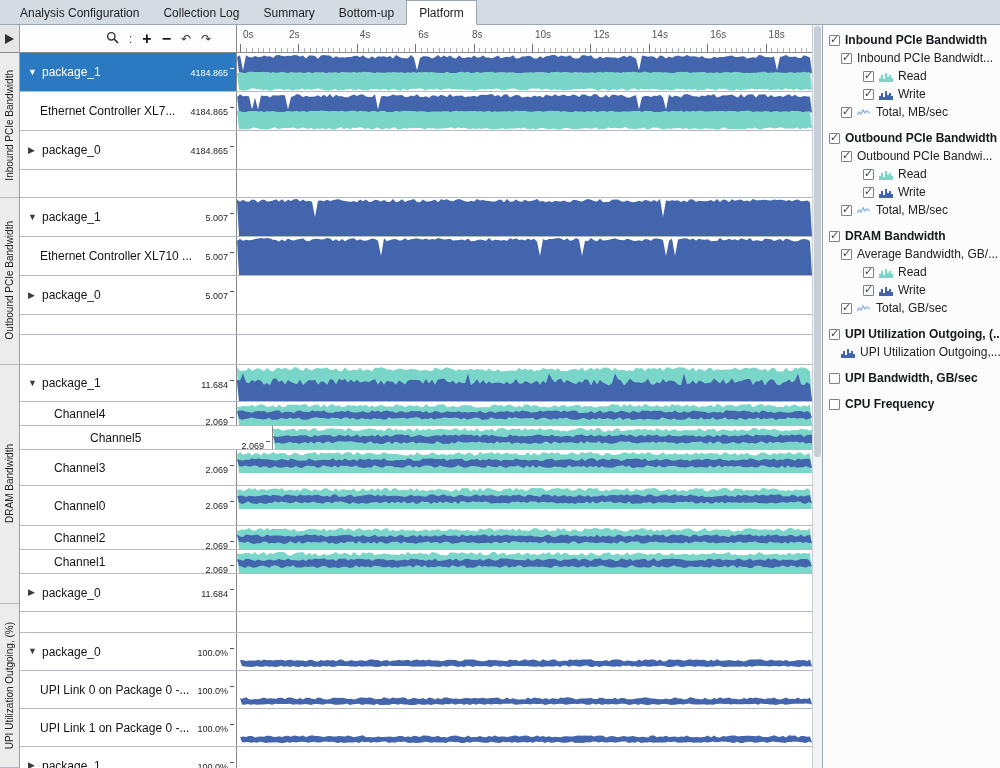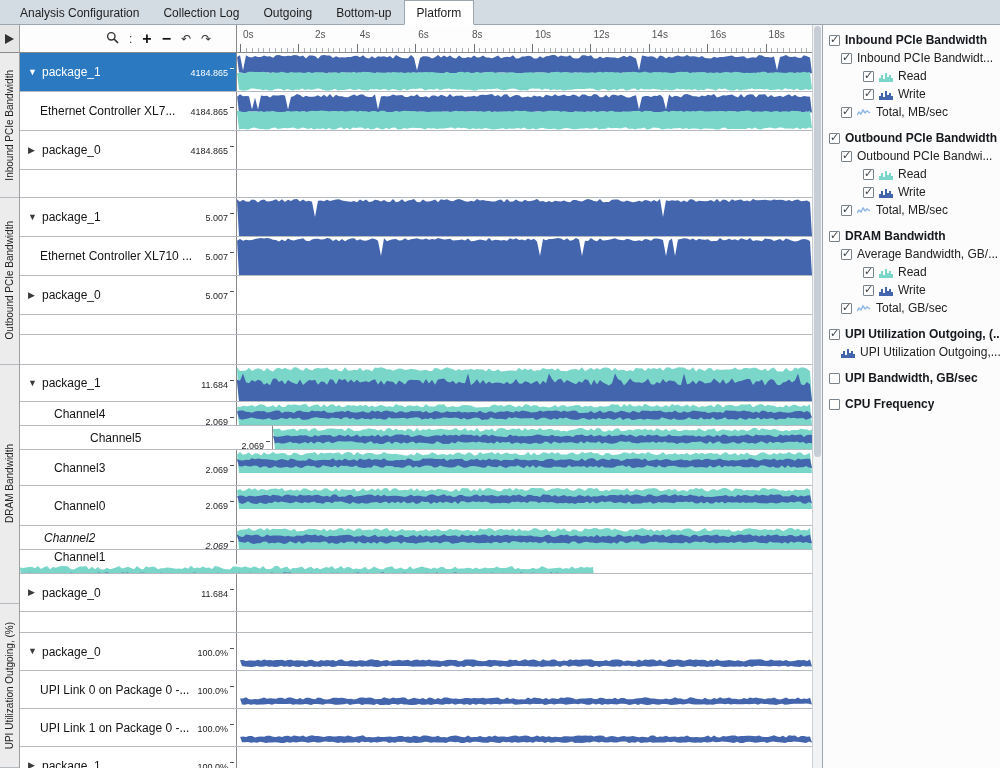--- a/index.html
+++ b/index.html
@@ -76,21 +76,21 @@
   .cb.checked::after { content:"✓"; position:absolute; top:-3px; left:0; font-size:11px; color:#3c4248; }
   .licon { flex:none; display:flex; }
 </style>
 </head>
 <body>
 
 <div class="app">
   <div class="tabbar" id="tabbar">
       <div class="tab">Analysis Configuration</div>
       <div class="tab">Collection Log</div>
-      <div class="tab">Outgoing</div>
+      <div class="tab">Summary</div>
       <div class="tab">Bottom-up</div>
       <div class="tab active">Platform</div>
     </div>
   <div class="main">
     <div class="leftstrip" id="leftstrip">
       <div class="striptop">
         <span class="splitter"></span>
       </div>
     <div class="stripsec" style="height: 145px;">
           <span class="striplabel">Inbound PCIe Bandwidth</span>
@@ -115,21 +115,21 @@
             <span class="tglyph">:</span>
             <span class="tglyph big">+</span>
             <span class="tglyph big">−</span>
             <span class="tglyph">↶</span>
             <span class="tglyph">↷</span>
           </div>
         <div class="ruler" id="ruler">
             <span class="rtick" style="left: 3px;"></span>
             <span class="rlabel" style="left: 6px;">0s</span>
             <span class="rtick" style="left: 61.4px;"></span>
-            <span class="rlabel" style="left: 78px;">2s</span>
+            <span class="rlabel" style="left: 52px;">2s</span>
             <span class="rtick" style="left: 119.8px;"></span>
             <span class="rlabel" style="left: 122.8px;">4s</span>
             <span class="rtick" style="left: 178.2px;"></span>
             <span class="rlabel" style="left: 181.2px;">6s</span>
             <span class="rtick" style="left: 236.6px;"></span>
             <span class="rlabel" style="left: 235px;">8s</span>
             <span class="rtick" style="left: 295px;"></span>
             <span class="rlabel" style="left: 298px;">10s</span>
             <span class="rtick" style="left: 353.4px;"></span>
             <span class="rlabel" style="left: 356.4px;">12s</span>
@@ -273,32 +273,32 @@
               <span class="rvalue">2.069</span>
             </div>
             <div class="tchart">
               <svg width="575" height="23">
                 <path d="M0,3.7 L0,4.4 L3,2.9 L6,5.3 L9,4.1 L12,2.0 L15,3.7 L18,2.2 L21,4.7 L24,2.9 L27,3.3 L30,4.5 L33,2.9 L36,2.7 L39,2.6 L42,3.5 L45,2.0 L48,5.1 L51,4.3 L54,3.4 L57,4.8 L60,3.4 L63,5.1 L66,2.6 L69,2.4 L72,4.1 L75,5.0 L78,3.0 L81,4.5 L84,4.5 L87,2.4 L90,2.3 L93,4.6 L96,4.9 L99,2.3 L102,5.3 L105,2.9 L108,3.8 L111,3.8 L114,3.9 L117,2.4 L120,5.4 L123,4.6 L126,2.2 L129,4.7 L132,4.2 L135,2.4 L138,4.4 L141,2.3 L144,4.7 L147,2.3 L150,2.0 L153,5.3 L156,2.5 L159,2.2 L162,4.3 L165,4.2 L168,3.7 L171,4.3 L174,2.2 L177,5.0 L180,2.3 L183,5.2 L186,3.6 L189,5.2 L192,4.5 L195,3.6 L198,4.6 L201,2.7 L204,3.2 L207,4.1 L210,4.2 L213,5.5 L216,5.2 L219,2.7 L222,5.4 L225,1.9 L228,2.2 L231,2.3 L234,5.3 L237,3.1 L240,5.1 L243,1.9 L246,5.0 L249,2.6 L252,1.9 L255,3.2 L258,4.1 L261,5.0 L264,5.3 L267,2.7 L270,3.3 L273,2.0 L276,4.8 L279,1.9 L282,3.8 L285,3.1 L288,4.7 L291,4.3 L294,2.0 L297,1.9 L300,2.3 L303,2.1 L306,2.6 L309,4.9 L312,3.9 L315,2.8 L318,2.6 L321,2.1 L324,2.8 L327,3.2 L330,2.0 L333,4.1 L336,4.8 L339,3.8 L342,1.9 L345,3.2 L348,4.7 L351,2.2 L354,2.0 L357,3.1 L360,2.1 L363,4.9 L366,5.3 L369,3.7 L372,5.0 L375,3.3 L378,3.2 L381,3.3 L384,3.9 L387,4.3 L390,2.1 L393,5.2 L396,5.2 L399,2.9 L402,4.1 L405,4.6 L408,3.2 L411,2.4 L414,2.6 L417,2.1 L420,2.8 L423,5.0 L426,4.8 L429,4.0 L432,2.8 L435,4.6 L438,2.7 L441,5.4 L444,4.6 L447,4.1 L450,5.4 L453,3.1 L456,3.5 L459,1.9 L462,3.1 L465,2.2 L468,4.8 L471,5.4 L474,3.8 L477,2.9 L480,4.4 L483,3.2 L486,2.0 L489,2.1 L492,3.5 L495,5.2 L498,2.5 L501,2.7 L504,3.0 L507,4.8 L510,3.8 L513,4.3 L516,4.1 L519,4.3 L522,4.8 L525,2.2 L528,1.9 L531,3.8 L534,2.7 L537,2.4 L540,3.2 L543,4.4 L546,4.3 L549,5.1 L552,4.1 L555,5.3 L558,3.6 L561,4.0 L564,4.1 L567,4.1 L570,2.3 L573,4.0 L575,23.0 L572,23.0 L569,23.0 L566,23.0 L563,23.0 L560,23.0 L557,23.0 L554,23.0 L551,23.0 L548,23.0 L545,23.0 L542,23.0 L539,23.0 L536,23.0 L533,23.0 L530,23.0 L527,23.0 L524,23.0 L521,23.0 L518,23.0 L515,23.0 L512,23.0 L509,23.0 L506,23.0 L503,23.0 L500,23.0 L497,23.0 L494,23.0 L491,23.0 L488,23.0 L485,23.0 L482,23.0 L479,23.0 L476,23.0 L473,23.0 L470,23.0 L467,23.0 L464,23.0 L461,23.0 L458,23.0 L455,23.0 L452,23.0 L449,23.0 L446,23.0 L443,23.0 L440,23.0 L437,23.0 L434,23.0 L431,23.0 L428,23.0 L425,23.0 L422,23.0 L419,23.0 L416,23.0 L413,23.0 L410,23.0 L407,23.0 L404,23.0 L401,23.0 L398,23.0 L395,23.0 L392,23.0 L389,23.0 L386,23.0 L383,23.0 L380,23.0 L377,23.0 L374,23.0 L371,23.0 L368,23.0 L365,23.0 L362,23.0 L359,23.0 L356,23.0 L353,23.0 L350,23.0 L347,23.0 L344,23.0 L341,23.0 L338,23.0 L335,23.0 L332,23.0 L329,23.0 L326,23.0 L323,23.0 L320,23.0 L317,23.0 L314,23.0 L311,23.0 L308,23.0 L305,23.0 L302,23.0 L299,23.0 L296,23.0 L293,23.0 L290,23.0 L287,23.0 L284,23.0 L281,23.0 L278,23.0 L275,23.0 L272,23.0 L269,23.0 L266,23.0 L263,23.0 L260,23.0 L257,23.0 L254,23.0 L251,23.0 L248,23.0 L245,23.0 L242,23.0 L239,23.0 L236,23.0 L233,23.0 L230,23.0 L227,23.0 L224,23.0 L221,23.0 L218,23.0 L215,23.0 L212,23.0 L209,23.0 L206,23.0 L203,23.0 L200,23.0 L197,23.0 L194,23.0 L191,23.0 L188,23.0 L185,23.0 L182,23.0 L179,23.0 L176,23.0 L173,23.0 L170,23.0 L167,23.0 L164,23.0 L161,23.0 L158,23.0 L155,23.0 L152,23.0 L149,23.0 L146,23.0 L143,23.0 L140,23.0 L137,23.0 L134,23.0 L131,23.0 L128,23.0 L125,23.0 L122,23.0 L119,23.0 L116,23.0 L113,23.0 L110,23.0 L107,23.0 L104,23.0 L101,23.0 L98,23.0 L95,23.0 L92,23.0 L89,23.0 L86,23.0 L83,23.0 L80,23.0 L77,23.0 L74,23.0 L71,23.0 L68,23.0 L65,23.0 L62,23.0 L59,23.0 L56,23.0 L53,23.0 L50,23.0 L47,23.0 L44,23.0 L41,23.0 L38,23.0 L35,23.0 L32,23.0 L29,23.0 L26,23.0 L23,23.0 L20,23.0 L17,23.0 L14,23.0 L11,23.0 L8,23.0 L5,23.0 L2,23.0 Z" fill="#79d6c9"></path>
                 <path d="M0,9.7 L0,10.6 L3,9.5 L6,9.7 L9,10.9 L12,9.7 L15,10.1 L18,10.5 L21,10.1 L24,9.7 L27,8.9 L30,9.0 L33,10.2 L36,8.7 L39,9.2 L42,9.6 L45,10.8 L48,9.1 L51,8.4 L54,9.6 L57,9.6 L60,10.6 L63,8.4 L66,9.5 L69,9.4 L72,8.9 L75,9.8 L78,9.1 L81,8.8 L84,10.0 L87,10.4 L90,9.7 L93,11.0 L96,8.6 L99,8.4 L102,10.9 L105,10.4 L108,10.8 L111,9.2 L114,8.7 L117,10.9 L120,10.3 L123,10.0 L126,9.6 L129,9.1 L132,8.4 L135,8.8 L138,10.2 L141,8.8 L144,10.5 L147,8.7 L150,10.2 L153,9.9 L156,9.7 L159,9.7 L162,10.0 L165,10.6 L168,11.0 L171,9.9 L174,8.7 L177,10.2 L180,9.8 L183,9.7 L186,10.4 L189,10.7 L192,9.1 L195,8.3 L198,9.2 L201,10.3 L204,9.2 L207,8.3 L210,9.9 L213,9.6 L216,11.0 L219,10.8 L222,9.1 L225,8.9 L228,10.2 L231,10.6 L234,10.6 L237,8.9 L240,8.6 L243,10.6 L246,8.8 L249,9.7 L252,9.4 L255,9.1 L258,10.1 L261,10.5 L264,9.2 L267,9.5 L270,9.3 L273,10.4 L276,8.9 L279,9.4 L282,8.4 L285,9.9 L288,10.7 L291,8.8 L294,8.9 L297,10.1 L300,9.9 L303,10.9 L306,8.3 L309,8.8 L312,8.7 L315,10.6 L318,9.0 L321,10.7 L324,9.9 L327,9.1 L330,10.5 L333,9.9 L336,10.8 L339,10.7 L342,8.9 L345,9.8 L348,10.7 L351,9.2 L354,11.0 L357,10.3 L360,10.6 L363,9.7 L366,9.3 L369,10.4 L372,9.2 L375,9.0 L378,8.9 L381,9.4 L384,8.6 L387,9.7 L390,8.3 L393,9.7 L396,9.0 L399,8.6 L402,9.0 L405,10.0 L408,10.4 L411,8.5 L414,8.4 L417,10.1 L420,10.6 L423,9.6 L426,8.8 L429,8.5 L432,10.3 L435,9.2 L438,8.3 L441,9.8 L444,9.1 L447,9.9 L450,10.1 L453,8.6 L456,9.5 L459,9.8 L462,10.8 L465,9.4 L468,10.9 L471,10.7 L474,10.9 L477,10.7 L480,10.2 L483,9.9 L486,9.8 L489,9.0 L492,10.5 L495,10.0 L498,11.0 L501,8.7 L504,9.9 L507,9.0 L510,9.3 L513,10.3 L516,10.2 L519,8.5 L522,9.8 L525,8.7 L528,9.2 L531,9.8 L534,8.3 L537,9.0 L540,8.4 L543,8.6 L546,10.6 L549,10.2 L552,10.5 L555,8.8 L558,9.4 L561,11.0 L564,9.6 L567,10.4 L570,9.4 L573,9.3 L575,17.5 L572,16.1 L569,17.7 L566,17.5 L563,15.6 L560,15.5 L557,16.4 L554,15.8 L551,16.7 L548,16.4 L545,15.9 L542,17.1 L539,17.5 L536,16.8 L533,16.7 L530,17.6 L527,17.3 L524,17.2 L521,17.1 L518,16.1 L515,16.7 L512,16.6 L509,17.0 L506,15.9 L503,17.1 L500,16.3 L497,16.6 L494,16.5 L491,16.1 L488,17.5 L485,15.4 L482,17.1 L479,15.8 L476,17.5 L473,17.4 L470,15.8 L467,17.6 L464,15.9 L461,17.6 L458,17.2 L455,15.5 L452,16.2 L449,15.5 L446,16.1 L443,16.1 L440,15.7 L437,17.2 L434,16.8 L431,16.4 L428,16.3 L425,16.8 L422,16.1 L419,17.1 L416,17.7 L413,15.8 L410,16.7 L407,16.6 L404,17.5 L401,17.4 L398,17.4 L395,17.9 L392,15.5 L389,17.4 L386,17.0 L383,16.0 L380,16.7 L377,16.9 L374,15.6 L371,15.6 L368,16.2 L365,15.3 L362,16.5 L359,17.4 L356,15.3 L353,17.4 L350,15.5 L347,17.0 L344,17.0 L341,16.8 L338,17.9 L335,17.1 L332,17.4 L329,16.8 L326,17.3 L323,16.9 L320,17.4 L317,16.6 L314,15.9 L311,16.4 L308,16.1 L305,15.7 L302,17.1 L299,15.5 L296,15.5 L293,15.2 L290,17.1 L287,15.7 L284,16.4 L281,15.4 L278,15.9 L275,15.8 L272,17.4 L269,17.1 L266,16.8 L263,17.2 L260,16.9 L257,17.2 L254,17.4 L251,16.0 L248,15.6 L245,16.3 L242,15.4 L239,16.0 L236,15.3 L233,16.3 L230,16.4 L227,15.2 L224,15.2 L221,17.9 L218,15.2 L215,17.3 L212,16.6 L209,15.5 L206,17.1 L203,15.5 L200,17.3 L197,16.1 L194,17.9 L191,15.8 L188,16.0 L185,15.3 L182,17.3 L179,17.9 L176,15.7 L173,16.9 L170,17.2 L167,15.2 L164,17.2 L161,15.4 L158,17.1 L155,15.8 L152,17.5 L149,15.6 L146,16.2 L143,17.2 L140,15.9 L137,16.2 L134,16.6 L131,17.6 L128,17.5 L125,16.8 L122,17.8 L119,17.2 L116,16.0 L113,17.9 L110,17.1 L107,16.2 L104,15.3 L101,15.8 L98,15.6 L95,17.2 L92,16.1 L89,15.9 L86,17.7 L83,16.9 L80,17.0 L77,15.6 L74,16.3 L71,16.9 L68,16.1 L65,17.3 L62,16.6 L59,15.6 L56,16.7 L53,17.2 L50,16.4 L47,16.1 L44,15.5 L41,16.5 L38,15.2 L35,17.0 L32,16.7 L29,17.9 L26,17.4 L23,16.5 L20,17.9 L17,17.8 L14,16.9 L11,15.2 L8,16.9 L5,17.9 L2,16.6 Z" fill="#4365ad"></path>
               </svg>
             </div>
           </div>
           <div class="trow" style="height: 24px;">
-            <div class="tlabel" style="padding-left: 24px; font-style: italic;">
+            <div class="tlabel" style="padding-left: 34px;">
               <span class="rname">Channel2</span>
               <span class="rvalue">2.069</span>
             </div>
             <div class="tchart">
               <svg width="575" height="23">
                 <path d="M0,3.7 L0,5.5 L3,3.9 L6,3.4 L9,3.4 L12,2.1 L15,4.3 L18,4.7 L21,2.9 L24,2.2 L27,4.5 L30,2.0 L33,4.0 L36,2.8 L39,3.0 L42,2.9 L45,3.1 L48,2.5 L51,3.4 L54,4.8 L57,2.8 L60,5.5 L63,4.9 L66,4.9 L69,4.1 L72,2.7 L75,3.1 L78,3.1 L81,3.8 L84,4.6 L87,2.6 L90,5.3 L93,3.2 L96,4.4 L99,3.7 L102,2.2 L105,2.1 L108,4.4 L111,2.3 L114,3.4 L117,4.9 L120,2.7 L123,2.2 L126,4.5 L129,4.0 L132,3.5 L135,4.2 L138,2.4 L141,3.1 L144,4.4 L147,2.9 L150,2.1 L153,5.2 L156,3.4 L159,5.3 L162,4.6 L165,2.9 L168,4.4 L171,4.3 L174,4.4 L177,3.7 L180,5.4 L183,4.4 L186,4.4 L189,2.9 L192,5.0 L195,4.1 L198,4.3 L201,2.9 L204,4.8 L207,5.1 L210,4.5 L213,2.8 L216,4.1 L219,3.2 L222,4.1 L225,4.7 L228,4.6 L231,3.8 L234,4.9 L237,4.5 L240,5.4 L243,2.5 L246,3.4 L249,3.5 L252,2.0 L255,3.0 L258,5.0 L261,3.8 L264,2.7 L267,3.8 L270,3.4 L273,4.3 L276,2.6 L279,5.1 L282,2.6 L285,4.8 L288,4.2 L291,5.0 L294,4.1 L297,1.9 L300,2.6 L303,4.2 L306,4.3 L309,2.7 L312,5.5 L315,4.4 L318,5.1 L321,1.9 L324,3.9 L327,2.3 L330,5.0 L333,5.4 L336,3.2 L339,3.8 L342,5.3 L345,5.5 L348,2.2 L351,3.3 L354,2.9 L357,2.0 L360,2.3 L363,3.5 L366,3.0 L369,2.0 L372,2.3 L375,4.3 L378,2.4 L381,3.9 L384,4.6 L387,5.5 L390,5.5 L393,3.5 L396,3.5 L399,4.1 L402,3.2 L405,2.1 L408,2.9 L411,4.6 L414,3.0 L417,5.5 L420,3.7 L423,5.3 L426,3.7 L429,4.0 L432,3.1 L435,4.4 L438,4.8 L441,3.7 L444,4.7 L447,3.0 L450,2.4 L453,2.6 L456,4.5 L459,5.4 L462,4.9 L465,3.4 L468,1.9 L471,4.9 L474,4.7 L477,3.4 L480,3.4 L483,3.7 L486,3.4 L489,4.1 L492,3.3 L495,5.4 L498,5.4 L501,4.3 L504,5.3 L507,3.3 L510,2.5 L513,2.3 L516,3.1 L519,2.9 L522,3.9 L525,4.0 L528,2.9 L531,4.0 L534,3.5 L537,4.2 L540,2.5 L543,3.2 L546,5.3 L549,3.7 L552,2.1 L555,2.1 L558,4.1 L561,2.4 L564,4.6 L567,3.7 L570,4.6 L573,2.0 L575,23.0 L572,23.0 L569,23.0 L566,23.0 L563,23.0 L560,23.0 L557,23.0 L554,23.0 L551,23.0 L548,23.0 L545,23.0 L542,23.0 L539,23.0 L536,23.0 L533,23.0 L530,23.0 L527,23.0 L524,23.0 L521,23.0 L518,23.0 L515,23.0 L512,23.0 L509,23.0 L506,23.0 L503,23.0 L500,23.0 L497,23.0 L494,23.0 L491,23.0 L488,23.0 L485,23.0 L482,23.0 L479,23.0 L476,23.0 L473,23.0 L470,23.0 L467,23.0 L464,23.0 L461,23.0 L458,23.0 L455,23.0 L452,23.0 L449,23.0 L446,23.0 L443,23.0 L440,23.0 L437,23.0 L434,23.0 L431,23.0 L428,23.0 L425,23.0 L422,23.0 L419,23.0 L416,23.0 L413,23.0 L410,23.0 L407,23.0 L404,23.0 L401,23.0 L398,23.0 L395,23.0 L392,23.0 L389,23.0 L386,23.0 L383,23.0 L380,23.0 L377,23.0 L374,23.0 L371,23.0 L368,23.0 L365,23.0 L362,23.0 L359,23.0 L356,23.0 L353,23.0 L350,23.0 L347,23.0 L344,23.0 L341,23.0 L338,23.0 L335,23.0 L332,23.0 L329,23.0 L326,23.0 L323,23.0 L320,23.0 L317,23.0 L314,23.0 L311,23.0 L308,23.0 L305,23.0 L302,23.0 L299,23.0 L296,23.0 L293,23.0 L290,23.0 L287,23.0 L284,23.0 L281,23.0 L278,23.0 L275,23.0 L272,23.0 L269,23.0 L266,23.0 L263,23.0 L260,23.0 L257,23.0 L254,23.0 L251,23.0 L248,23.0 L245,23.0 L242,23.0 L239,23.0 L236,23.0 L233,23.0 L230,23.0 L227,23.0 L224,23.0 L221,23.0 L218,23.0 L215,23.0 L212,23.0 L209,23.0 L206,23.0 L203,23.0 L200,23.0 L197,23.0 L194,23.0 L191,23.0 L188,23.0 L185,23.0 L182,23.0 L179,23.0 L176,23.0 L173,23.0 L170,23.0 L167,23.0 L164,23.0 L161,23.0 L158,23.0 L155,23.0 L152,23.0 L149,23.0 L146,23.0 L143,23.0 L140,23.0 L137,23.0 L134,23.0 L131,23.0 L128,23.0 L125,23.0 L122,23.0 L119,23.0 L116,23.0 L113,23.0 L110,23.0 L107,23.0 L104,23.0 L101,23.0 L98,23.0 L95,23.0 L92,23.0 L89,23.0 L86,23.0 L83,23.0 L80,23.0 L77,23.0 L74,23.0 L71,23.0 L68,23.0 L65,23.0 L62,23.0 L59,23.0 L56,23.0 L53,23.0 L50,23.0 L47,23.0 L44,23.0 L41,23.0 L38,23.0 L35,23.0 L32,23.0 L29,23.0 L26,23.0 L23,23.0 L20,23.0 L17,23.0 L14,23.0 L11,23.0 L8,23.0 L5,23.0 L2,23.0 Z" fill="#79d6c9"></path>
                 <path d="M0,9.7 L0,8.4 L3,10.6 L6,10.9 L9,8.4 L12,9.0 L15,9.4 L18,8.8 L21,8.7 L24,10.8 L27,10.8 L30,8.6 L33,10.0 L36,9.4 L39,9.4 L42,9.5 L45,9.8 L48,10.5 L51,9.8 L54,10.6 L57,10.7 L60,9.5 L63,9.8 L66,9.7 L69,8.3 L72,9.0 L75,9.2 L78,8.4 L81,9.9 L84,8.9 L87,10.2 L90,10.9 L93,9.8 L96,10.0 L99,10.3 L102,9.4 L105,9.2 L108,9.1 L111,8.7 L114,9.2 L117,10.9 L120,10.2 L123,10.4 L126,9.1 L129,10.4 L132,10.9 L135,10.1 L138,8.7 L141,11.0 L144,10.2 L147,10.3 L150,11.0 L153,9.2 L156,10.5 L159,11.0 L162,9.3 L165,9.1 L168,10.9 L171,11.0 L174,9.8 L177,9.3 L180,10.9 L183,8.7 L186,10.7 L189,9.5 L192,10.6 L195,10.6 L198,9.3 L201,10.6 L204,9.7 L207,8.3 L210,9.9 L213,10.0 L216,9.5 L219,9.5 L222,10.9 L225,8.5 L228,9.8 L231,9.9 L234,8.8 L237,10.3 L240,8.9 L243,9.6 L246,8.6 L249,8.7 L252,10.4 L255,8.8 L258,10.2 L261,9.0 L264,10.0 L267,9.2 L270,8.8 L273,9.8 L276,9.6 L279,10.2 L282,9.4 L285,9.7 L288,9.9 L291,9.7 L294,9.6 L297,10.6 L300,10.6 L303,11.0 L306,11.0 L309,9.2 L312,8.7 L315,10.8 L318,11.0 L321,10.1 L324,8.7 L327,9.4 L330,8.4 L333,10.2 L336,10.1 L339,9.3 L342,10.5 L345,10.4 L348,9.9 L351,11.0 L354,9.9 L357,11.0 L360,8.8 L363,10.9 L366,9.9 L369,10.4 L372,9.4 L375,10.7 L378,10.8 L381,8.4 L384,9.2 L387,10.7 L390,10.3 L393,9.7 L396,10.9 L399,8.5 L402,9.3 L405,10.0 L408,9.7 L411,8.7 L414,10.8 L417,8.5 L420,9.1 L423,9.4 L426,8.6 L429,10.9 L432,10.0 L435,8.4 L438,8.7 L441,9.6 L444,8.5 L447,9.5 L450,9.9 L453,10.9 L456,9.0 L459,8.7 L462,10.6 L465,9.7 L468,9.1 L471,9.0 L474,9.8 L477,9.2 L480,8.4 L483,10.5 L486,9.7 L489,10.6 L492,10.9 L495,8.9 L498,9.9 L501,8.7 L504,8.6 L507,9.2 L510,8.8 L513,8.3 L516,9.9 L519,9.2 L522,10.5 L525,9.3 L528,10.4 L531,8.4 L534,9.7 L537,9.0 L540,8.4 L543,10.3 L546,9.7 L549,10.2 L552,8.9 L555,9.0 L558,10.5 L561,10.2 L564,8.5 L567,10.8 L570,9.6 L573,8.7 L575,17.3 L572,17.0 L569,15.9 L566,17.0 L563,15.8 L560,15.7 L557,16.8 L554,15.6 L551,17.8 L548,15.9 L545,17.6 L542,16.5 L539,16.4 L536,16.6 L533,15.4 L530,17.4 L527,16.9 L524,17.0 L521,16.6 L518,15.2 L515,16.0 L512,15.9 L509,16.7 L506,16.8 L503,15.6 L500,16.0 L497,17.1 L494,16.1 L491,17.0 L488,16.6 L485,16.5 L482,16.8 L479,17.6 L476,16.2 L473,17.1 L470,16.3 L467,15.3 L464,16.2 L461,15.8 L458,15.4 L455,16.4 L452,17.4 L449,15.7 L446,17.3 L443,17.2 L440,16.8 L437,16.7 L434,17.3 L431,16.8 L428,16.2 L425,16.4 L422,16.6 L419,15.5 L416,15.9 L413,15.8 L410,17.0 L407,17.6 L404,17.6 L401,15.2 L398,15.8 L395,15.3 L392,16.6 L389,17.2 L386,15.6 L383,15.2 L380,17.7 L377,16.3 L374,17.4 L371,16.9 L368,16.8 L365,16.3 L362,16.8 L359,17.3 L356,16.5 L353,16.6 L350,15.8 L347,15.9 L344,17.2 L341,17.5 L338,15.4 L335,15.5 L332,17.8 L329,17.1 L326,16.8 L323,17.0 L320,17.0 L317,17.2 L314,16.5 L311,17.5 L308,15.3 L305,16.4 L302,17.2 L299,15.9 L296,16.4 L293,15.8 L290,16.8 L287,15.7 L284,16.4 L281,15.8 L278,15.3 L275,15.3 L272,17.2 L269,15.8 L266,16.2 L263,17.2 L260,15.9 L257,16.1 L254,17.4 L251,16.5 L248,17.1 L245,17.0 L242,17.3 L239,17.0 L236,16.0 L233,16.8 L230,16.7 L227,15.8 L224,16.0 L221,17.1 L218,17.3 L215,17.7 L212,16.0 L209,15.6 L206,16.3 L203,17.6 L200,15.9 L197,16.2 L194,16.9 L191,15.3 L188,16.2 L185,16.6 L182,16.7 L179,17.7 L176,17.0 L173,17.0 L170,16.7 L167,15.5 L164,17.8 L161,15.8 L158,15.8 L155,15.7 L152,17.1 L149,17.8 L146,16.4 L143,15.4 L140,17.8 L137,15.9 L134,17.6 L131,16.0 L128,17.6 L125,17.1 L122,15.3 L119,17.8 L116,15.5 L113,15.7 L110,15.7 L107,17.2 L104,16.1 L101,17.7 L98,17.7 L95,16.4 L92,17.8 L89,15.4 L86,15.4 L83,16.5 L80,16.3 L77,15.9 L74,16.6 L71,15.5 L68,16.7 L65,17.8 L62,15.2 L59,17.4 L56,16.4 L53,15.2 L50,17.3 L47,17.9 L44,16.9 L41,16.2 L38,17.2 L35,16.7 L32,17.5 L29,15.5 L26,15.7 L23,17.2 L20,17.2 L17,17.9 L14,17.3 L11,15.5 L8,16.7 L5,16.3 L2,15.5 Z" fill="#4365ad"></path>
               </svg>
             </div>
           </div>
-          <div class="trow" style="height: 24px; flex-direction: column;">
+          <div class="trow" style="height: 24px;">
             <div class="tlabel" style="padding-left: 34px;">
               <span class="rname">Channel1</span>
               <span class="rvalue">2.069</span>
             </div>
             <div class="tchart">
               <svg width="575" height="23">
                 <path d="M0,3.7 L0,3.5 L3,3.9 L6,3.6 L9,2.9 L12,2.8 L15,4.2 L18,2.0 L21,5.0 L24,3.3 L27,2.0 L30,5.2 L33,3.1 L36,3.7 L39,2.6 L42,2.1 L45,2.1 L48,2.6 L51,5.3 L54,5.4 L57,3.8 L60,2.5 L63,2.5 L66,2.1 L69,5.2 L72,2.8 L75,5.2 L78,3.1 L81,5.5 L84,5.4 L87,3.7 L90,5.2 L93,4.5 L96,3.6 L99,2.1 L102,4.5 L105,3.8 L108,2.7 L111,3.9 L114,5.3 L117,2.1 L120,4.4 L123,5.5 L126,2.2 L129,3.5 L132,2.6 L135,3.0 L138,5.3 L141,4.3 L144,4.3 L147,3.6 L150,3.8 L153,4.3 L156,4.7 L159,4.4 L162,5.1 L165,3.3 L168,4.7 L171,1.8 L174,4.2 L177,3.5 L180,4.1 L183,2.4 L186,3.9 L189,3.6 L192,5.0 L195,2.0 L198,2.5 L201,3.8 L204,5.1 L207,5.3 L210,5.4 L213,2.6 L216,2.4 L219,2.9 L222,3.4 L225,2.3 L228,3.3 L231,4.0 L234,2.2 L237,3.4 L240,4.7 L243,2.1 L246,5.0 L249,5.2 L252,4.5 L255,2.0 L258,1.9 L261,4.8 L264,3.6 L267,2.4 L270,5.5 L273,3.9 L276,4.3 L279,3.5 L282,2.6 L285,5.2 L288,3.8 L291,2.8 L294,5.0 L297,3.8 L300,5.2 L303,4.3 L306,2.9 L309,3.7 L312,2.1 L315,5.0 L318,4.1 L321,2.0 L324,4.7 L327,2.9 L330,3.3 L333,5.2 L336,4.4 L339,5.0 L342,4.8 L345,2.7 L348,5.5 L351,4.7 L354,2.6 L357,4.1 L360,5.3 L363,5.4 L366,3.6 L369,3.1 L372,2.2 L375,4.9 L378,4.6 L381,3.4 L384,5.2 L387,4.9 L390,2.3 L393,5.0 L396,4.3 L399,3.2 L402,2.6 L405,3.6 L408,4.1 L411,5.0 L414,3.6 L417,4.7 L420,3.2 L423,2.8 L426,4.9 L429,5.0 L432,4.8 L435,2.8 L438,4.7 L441,4.5 L444,4.5 L447,3.7 L450,4.1 L453,4.9 L456,3.5 L459,5.0 L462,4.5 L465,3.6 L468,4.3 L471,4.1 L474,4.1 L477,2.5 L480,4.1 L483,4.1 L486,4.0 L489,3.0 L492,2.0 L495,5.2 L498,3.9 L501,5.2 L504,4.9 L507,5.3 L510,5.0 L513,3.7 L516,5.0 L519,4.3 L522,2.0 L525,3.4 L528,4.7 L531,4.4 L534,4.2 L537,4.1 L540,3.4 L543,5.0 L546,4.0 L549,4.7 L552,2.5 L555,4.4 L558,4.1 L561,2.7 L564,3.8 L567,3.0 L570,3.4 L573,3.1 L575,23.0 L572,23.0 L569,23.0 L566,23.0 L563,23.0 L560,23.0 L557,23.0 L554,23.0 L551,23.0 L548,23.0 L545,23.0 L542,23.0 L539,23.0 L536,23.0 L533,23.0 L530,23.0 L527,23.0 L524,23.0 L521,23.0 L518,23.0 L515,23.0 L512,23.0 L509,23.0 L506,23.0 L503,23.0 L500,23.0 L497,23.0 L494,23.0 L491,23.0 L488,23.0 L485,23.0 L482,23.0 L479,23.0 L476,23.0 L473,23.0 L470,23.0 L467,23.0 L464,23.0 L461,23.0 L458,23.0 L455,23.0 L452,23.0 L449,23.0 L446,23.0 L443,23.0 L440,23.0 L437,23.0 L434,23.0 L431,23.0 L428,23.0 L425,23.0 L422,23.0 L419,23.0 L416,23.0 L413,23.0 L410,23.0 L407,23.0 L404,23.0 L401,23.0 L398,23.0 L395,23.0 L392,23.0 L389,23.0 L386,23.0 L383,23.0 L380,23.0 L377,23.0 L374,23.0 L371,23.0 L368,23.0 L365,23.0 L362,23.0 L359,23.0 L356,23.0 L353,23.0 L350,23.0 L347,23.0 L344,23.0 L341,23.0 L338,23.0 L335,23.0 L332,23.0 L329,23.0 L326,23.0 L323,23.0 L320,23.0 L317,23.0 L314,23.0 L311,23.0 L308,23.0 L305,23.0 L302,23.0 L299,23.0 L296,23.0 L293,23.0 L290,23.0 L287,23.0 L284,23.0 L281,23.0 L278,23.0 L275,23.0 L272,23.0 L269,23.0 L266,23.0 L263,23.0 L260,23.0 L257,23.0 L254,23.0 L251,23.0 L248,23.0 L245,23.0 L242,23.0 L239,23.0 L236,23.0 L233,23.0 L230,23.0 L227,23.0 L224,23.0 L221,23.0 L218,23.0 L215,23.0 L212,23.0 L209,23.0 L206,23.0 L203,23.0 L200,23.0 L197,23.0 L194,23.0 L191,23.0 L188,23.0 L185,23.0 L182,23.0 L179,23.0 L176,23.0 L173,23.0 L170,23.0 L167,23.0 L164,23.0 L161,23.0 L158,23.0 L155,23.0 L152,23.0 L149,23.0 L146,23.0 L143,23.0 L140,23.0 L137,23.0 L134,23.0 L131,23.0 L128,23.0 L125,23.0 L122,23.0 L119,23.0 L116,23.0 L113,23.0 L110,23.0 L107,23.0 L104,23.0 L101,23.0 L98,23.0 L95,23.0 L92,23.0 L89,23.0 L86,23.0 L83,23.0 L80,23.0 L77,23.0 L74,23.0 L71,23.0 L68,23.0 L65,23.0 L62,23.0 L59,23.0 L56,23.0 L53,23.0 L50,23.0 L47,23.0 L44,23.0 L41,23.0 L38,23.0 L35,23.0 L32,23.0 L29,23.0 L26,23.0 L23,23.0 L20,23.0 L17,23.0 L14,23.0 L11,23.0 L8,23.0 L5,23.0 L2,23.0 Z" fill="#79d6c9"></path>
                 <path d="M0,9.7 L0,9.3 L3,9.8 L6,10.7 L9,8.7 L12,8.9 L15,10.0 L18,10.9 L21,9.4 L24,10.5 L27,11.0 L30,10.1 L33,9.6 L36,10.5 L39,10.2 L42,8.8 L45,10.1 L48,10.2 L51,8.6 L54,9.9 L57,9.9 L60,10.5 L63,10.6 L66,9.6 L69,11.0 L72,9.1 L75,9.7 L78,8.5 L81,9.0 L84,8.9 L87,8.3 L90,9.7 L93,9.8 L96,9.3 L99,11.0 L102,8.5 L105,8.9 L108,8.5 L111,10.4 L114,9.1 L117,9.8 L120,8.7 L123,8.7 L126,8.9 L129,9.8 L132,9.0 L135,11.0 L138,9.5 L141,8.7 L144,9.2 L147,9.3 L150,10.4 L153,9.9 L156,9.7 L159,10.7 L162,10.4 L165,10.0 L168,9.5 L171,10.5 L174,8.4 L177,9.2 L180,9.1 L183,10.1 L186,9.7 L189,10.9 L192,9.6 L195,10.4 L198,8.5 L201,11.0 L204,10.7 L207,10.6 L210,9.7 L213,8.8 L216,10.5 L219,8.4 L222,10.7 L225,10.5 L228,8.9 L231,8.8 L234,9.7 L237,10.1 L240,9.9 L243,9.0 L246,10.8 L249,9.4 L252,8.4 L255,9.8 L258,10.7 L261,9.9 L264,8.3 L267,8.8 L270,8.5 L273,9.3 L276,9.3 L279,10.0 L282,10.0 L285,10.1 L288,10.5 L291,8.6 L294,10.6 L297,10.6 L300,8.7 L303,9.5 L306,10.6 L309,9.8 L312,8.8 L315,8.9 L318,8.7 L321,10.4 L324,10.9 L327,9.4 L330,9.7 L333,9.5 L336,8.8 L339,8.4 L342,10.8 L345,9.1 L348,8.8 L351,10.1 L354,10.9 L357,9.1 L360,9.1 L363,8.3 L366,10.2 L369,10.0 L372,9.0 L375,9.6 L378,11.0 L381,11.0 L384,8.4 L387,9.3 L390,10.3 L393,8.8 L396,11.0 L399,9.4 L402,9.8 L405,8.9 L408,8.7 L411,11.0 L414,10.1 L417,8.3 L420,11.0 L423,10.5 L426,8.9 L429,8.9 L432,9.1 L435,8.5 L438,8.9 L441,9.1 L444,9.3 L447,10.0 L450,10.7 L453,10.8 L456,10.7 L459,10.6 L462,10.2 L465,10.0 L468,10.8 L471,8.7 L474,9.0 L477,9.9 L480,9.3 L483,8.7 L486,10.4 L489,9.4 L492,10.0 L495,10.2 L498,9.9 L501,8.4 L504,9.2 L507,10.7 L510,9.9 L513,8.5 L516,10.7 L519,10.0 L522,9.6 L525,9.7 L528,10.8 L531,8.3 L534,9.8 L537,8.5 L540,9.8 L543,10.8 L546,9.6 L549,10.0 L552,9.7 L555,9.7 L558,10.8 L561,9.9 L564,9.0 L567,8.9 L570,9.0 L573,11.0 L575,16.4 L572,15.9 L569,17.4 L566,16.9 L563,16.3 L560,17.4 L557,16.0 L554,15.6 L551,17.3 L548,16.3 L545,15.6 L542,16.9 L539,16.7 L536,17.9 L533,17.8 L530,17.0 L527,17.3 L524,16.0 L521,15.6 L518,15.9 L515,17.9 L512,17.9 L509,16.8 L506,16.9 L503,16.0 L500,17.9 L497,15.4 L494,15.5 L491,17.5 L488,15.8 L485,16.9 L482,17.2 L479,16.4 L476,15.7 L473,17.8 L470,17.0 L467,17.3 L464,16.2 L461,16.9 L458,17.1 L455,16.5 L452,16.5 L449,17.8 L446,17.8 L443,16.8 L440,16.6 L437,15.3 L434,16.6 L431,17.4 L428,17.2 L425,16.2 L422,17.2 L419,16.5 L416,15.3 L413,17.5 L410,17.4 L407,17.1 L404,17.4 L401,17.6 L398,16.5 L395,15.2 L392,16.3 L389,17.8 L386,17.6 L383,16.7 L380,16.9 L377,17.6 L374,17.6 L371,17.0 L368,16.6 L365,15.3 L362,16.1 L359,16.8 L356,16.7 L353,16.4 L350,17.7 L347,16.0 L344,16.5 L341,17.5 L338,16.8 L335,16.1 L332,16.9 L329,16.2 L326,16.5 L323,17.3 L320,15.7 L317,16.1 L314,17.9 L311,17.2 L308,16.9 L305,16.5 L302,17.1 L299,16.5 L296,16.7 L293,16.3 L290,16.8 L287,17.6 L284,15.7 L281,15.3 L278,16.9 L275,16.5 L272,17.8 L269,15.4 L266,16.6 L263,17.8 L260,16.8 L257,16.4 L254,16.2 L251,16.8 L248,15.9 L245,16.8 L242,15.2 L239,16.9 L236,17.8 L233,17.5 L230,17.9 L227,15.4 L224,16.1 L221,16.9 L218,16.1 L215,15.3 L212,17.7 L209,16.7 L206,17.1 L203,16.1 L200,16.4 L197,17.3 L194,16.8 L191,17.7 L188,15.2 L185,17.1 L182,15.6 L179,15.2 L176,17.6 L173,15.4 L170,16.2 L167,16.7 L164,16.6 L161,17.7 L158,17.1 L155,17.7 L152,16.5 L149,17.2 L146,17.3 L143,16.2 L140,16.1 L137,15.7 L134,17.5 L131,16.4 L128,16.9 L125,16.2 L122,17.2 L119,15.3 L116,17.2 L113,17.9 L110,17.0 L107,16.4 L104,17.4 L101,17.9 L98,17.2 L95,17.6 L92,17.9 L89,16.2 L86,15.9 L83,17.1 L80,17.9 L77,16.4 L74,16.5 L71,17.1 L68,16.5 L65,17.4 L62,17.6 L59,17.5 L56,15.3 L53,16.8 L50,16.0 L47,17.4 L44,17.9 L41,15.9 L38,15.3 L35,16.0 L32,17.7 L29,16.4 L26,15.4 L23,16.0 L20,17.0 L17,17.7 L14,17.1 L11,16.1 L8,17.9 L5,16.6 L2,16.0 Z" fill="#4365ad"></path>
               </svg>
             </div>

